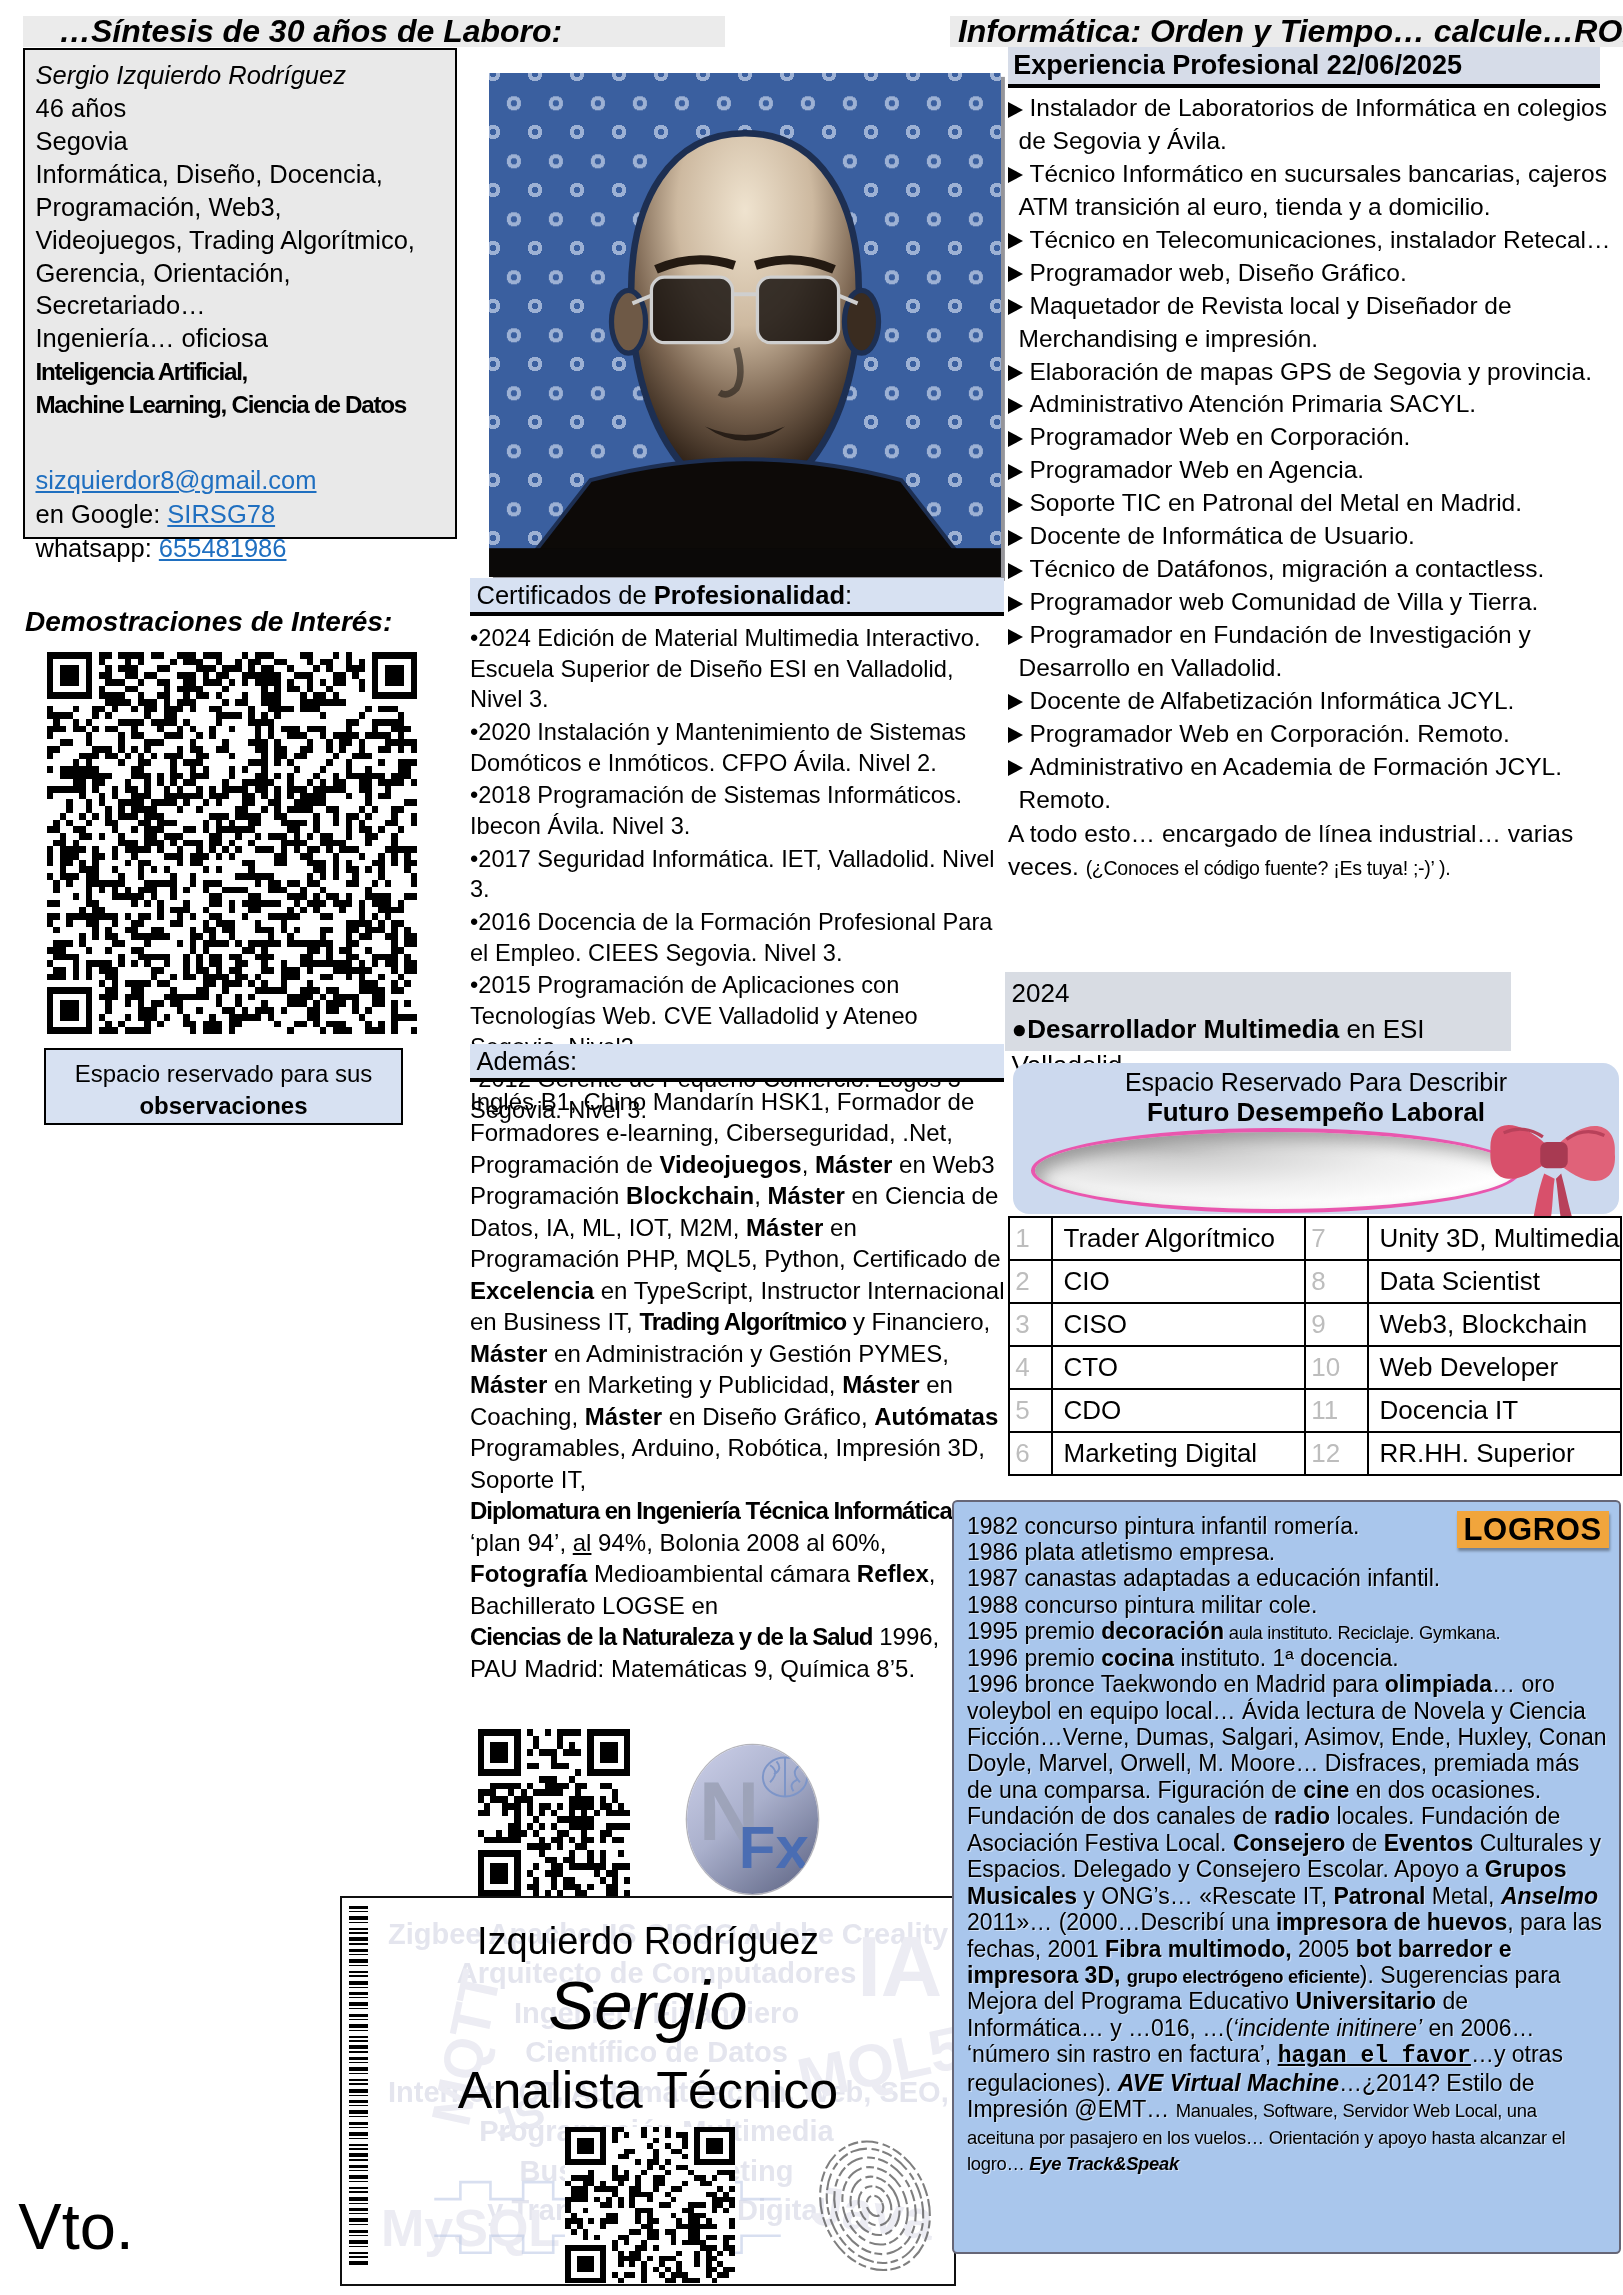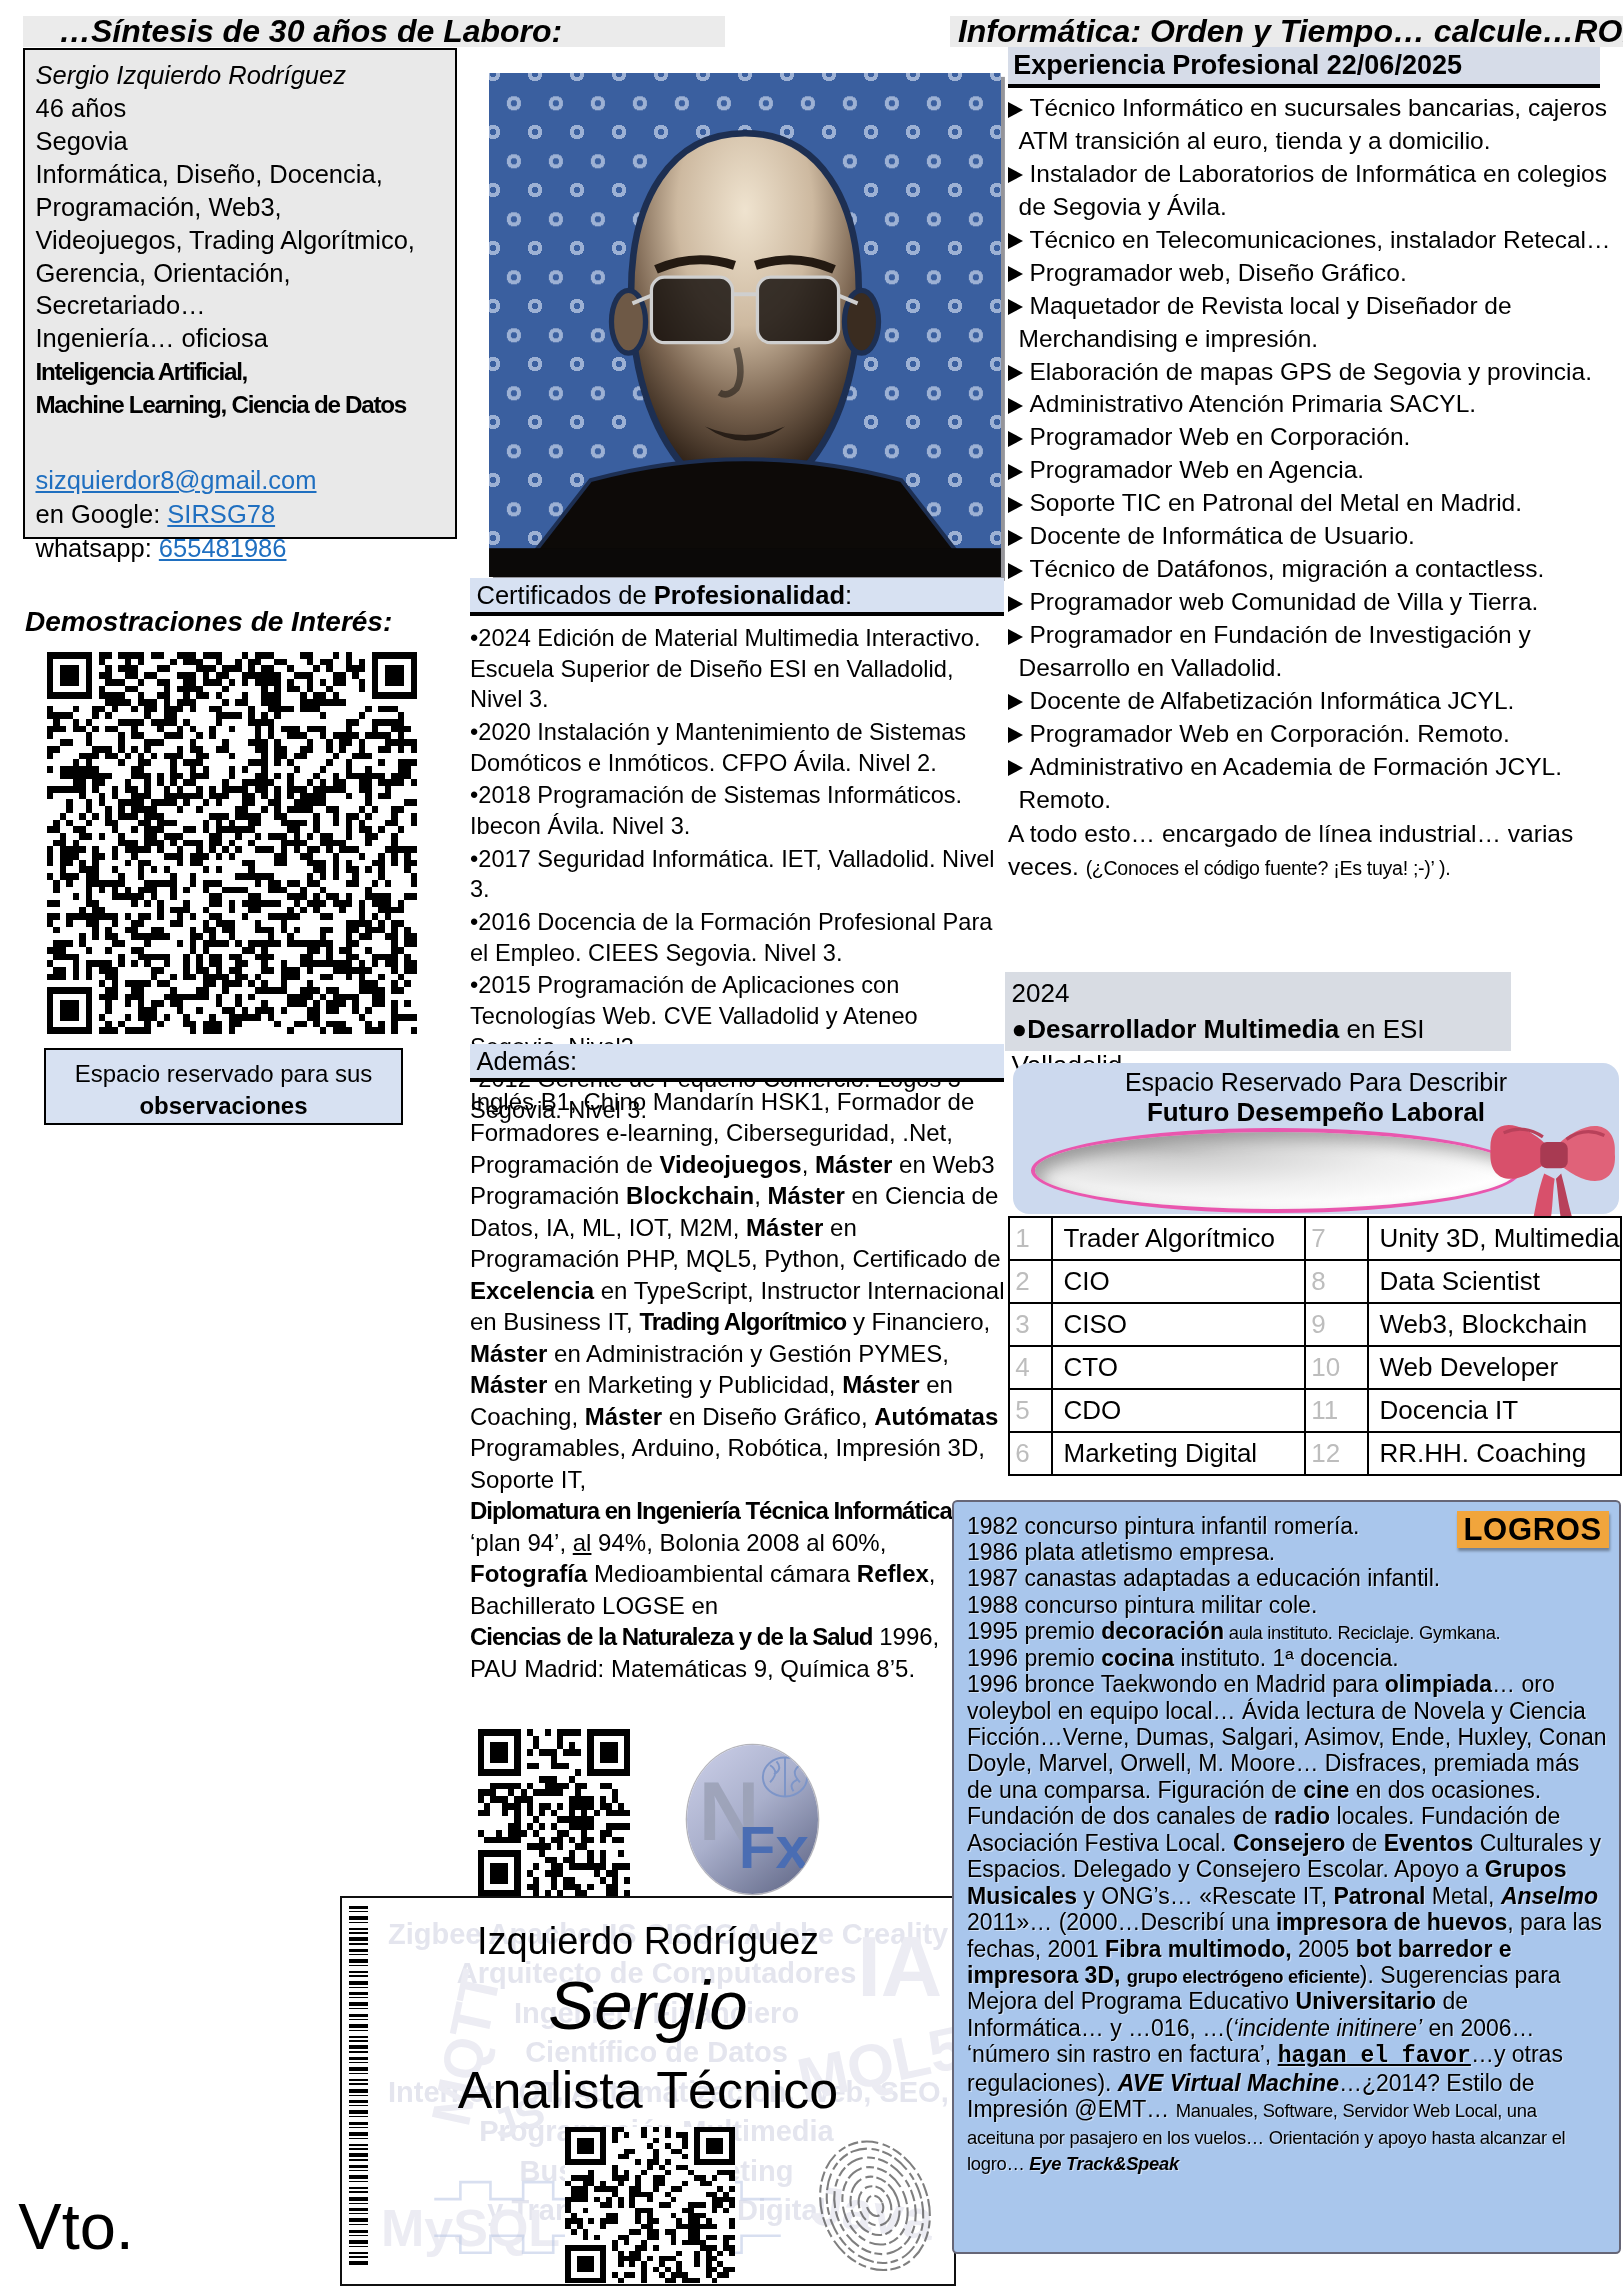--- a/index.html
+++ b/index.html
@@ -2140,22 +2140,22 @@
         <ellipse rx="81" ry="101"></ellipse>
       </g>
     </svg>
   </div>
 
   <div class="abs" id="vto">Vto.</div>
 
   <div class="abs" id="exp-header">Experiencia Profesional 22/06/2025</div>
   <div class="abs" id="exp-list">
     <div>
+        <div class="exp-item"><span class="tri"></span><span>Instalador de Laboratorios de Informática en colegios de Segovia y Ávila.</span></div>
         <div class="exp-item"><span class="tri"></span><span>Técnico Informático en sucursales bancarias, cajeros ATM transición al euro, tienda y a domicilio.</span></div>
-        <div class="exp-item"><span class="tri"></span><span>Instalador de Laboratorios de Informática en colegios de Segovia y Ávila.</span></div>
         <div class="exp-item"><span class="tri"></span><span>Técnico en Telecomunicaciones, instalador Retecal…</span></div>
         <div class="exp-item"><span class="tri"></span><span>Programador web, Diseño Gráfico.</span></div>
         <div class="exp-item"><span class="tri"></span><span>Maquetador de Revista local y Diseñador de Merchandising e impresión.</span></div>
         <div class="exp-item"><span class="tri"></span><span>Elaboración de mapas GPS de Segovia y provincia.</span></div>
         <div class="exp-item"><span class="tri"></span><span>Administrativo Atención Primaria SACYL.</span></div>
         <div class="exp-item"><span class="tri"></span><span>Programador Web en Corporación.</span></div>
         <div class="exp-item"><span class="tri"></span><span>Programador Web en Agencia.</span></div>
         <div class="exp-item"><span class="tri"></span><span>Soporte TIC en Patronal del Metal en Madrid.</span></div>
         <div class="exp-item"><span class="tri"></span><span>Docente de Informática de Usuario.</span></div>
         <div class="exp-item"><span class="tri"></span><span>Técnico de Datáfonos, migración a contactless.</span></div>
@@ -2216,21 +2216,21 @@
       <div class="roles-row">
         <div class="rn">5</div>
         <div class="rl">CDO</div>
         <div class="rn2">11</div>
         <div class="rl2">Docencia IT</div>
       </div>
       <div class="roles-row">
         <div class="rn">6</div>
         <div class="rl">Marketing Digital</div>
         <div class="rn2">12</div>
-        <div class="rl2">RR.HH. Coaching</div>
+        <div class="rl2">RR.HH. Superior</div>
       </div>
     </div>
 
   <div class="abs" id="logros-box">
     <div id="logros-badge">LOGROS</div>
     <div>
         <div class="lg-line"><span>1982 concurso pintura infantil romería. </span></div>
         <div class="lg-line"><span>1986 plata atletismo empresa.</span></div>
         <div class="lg-line"><span>1987 canastas adaptadas a educación infantil.</span></div>
         <div class="lg-line"><span>1988 concurso pintura militar cole.</span></div>

